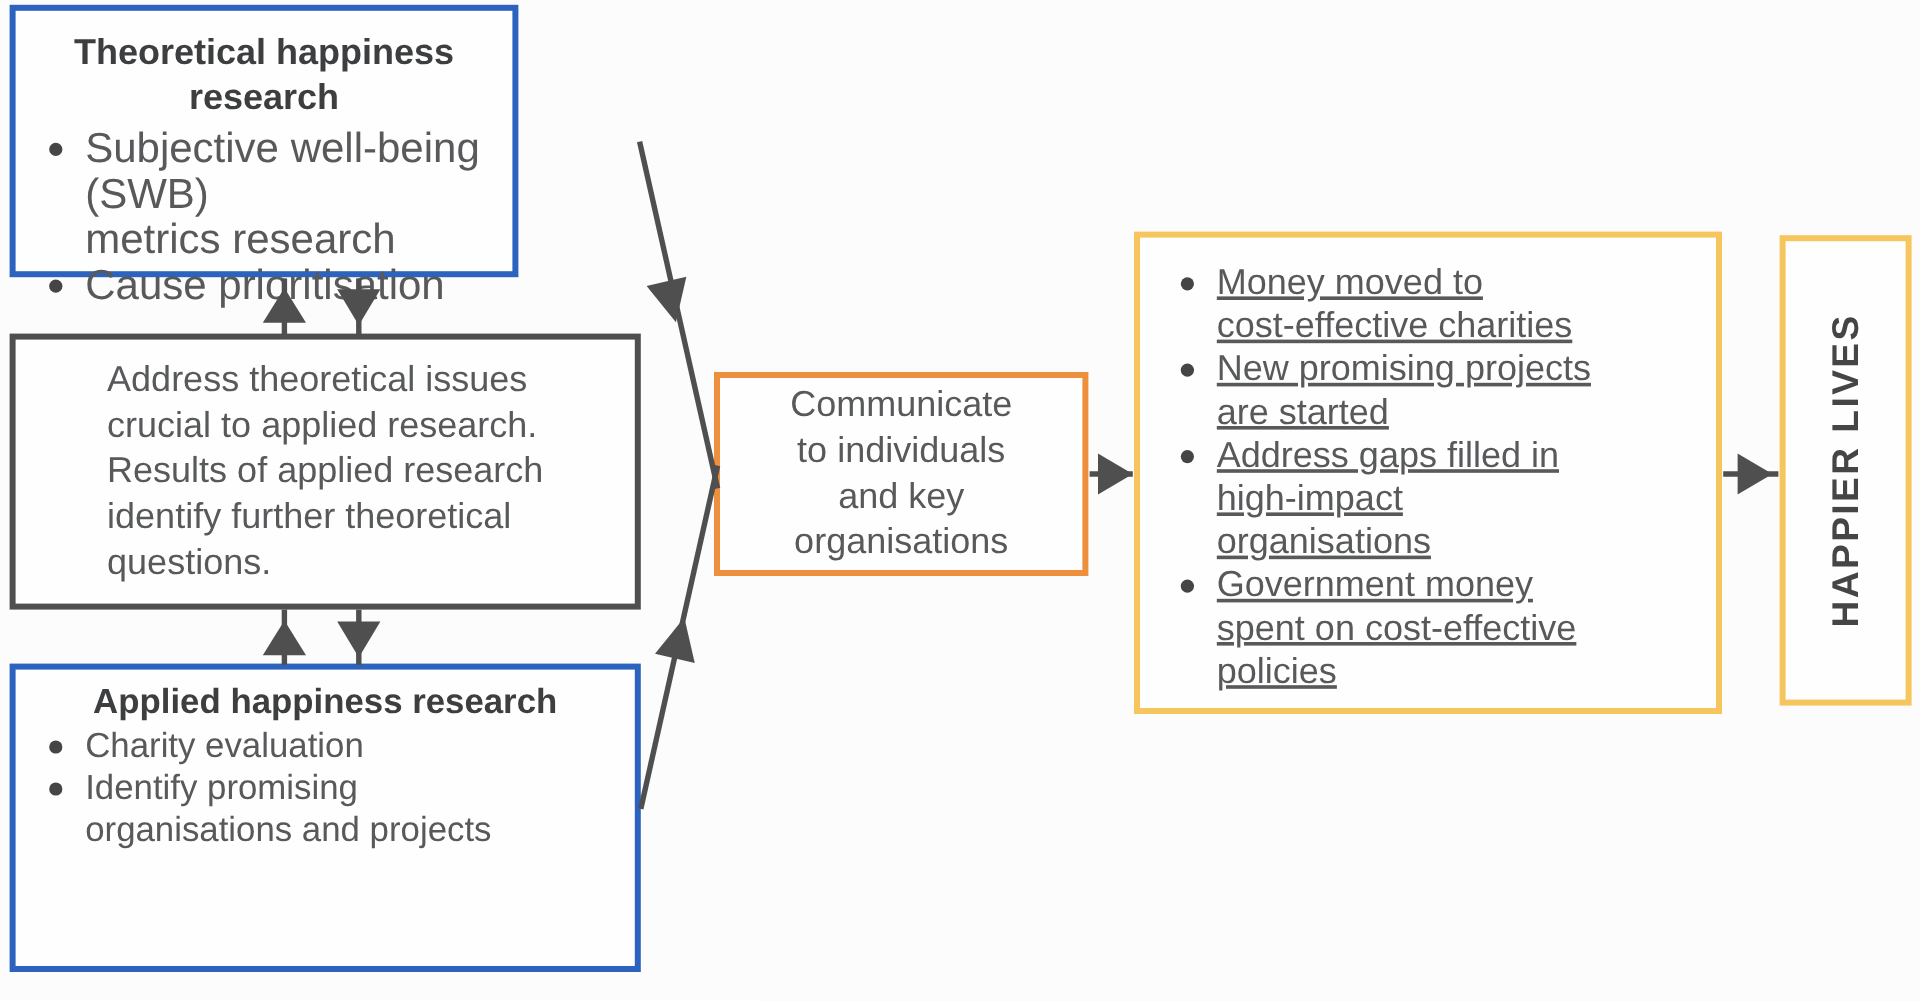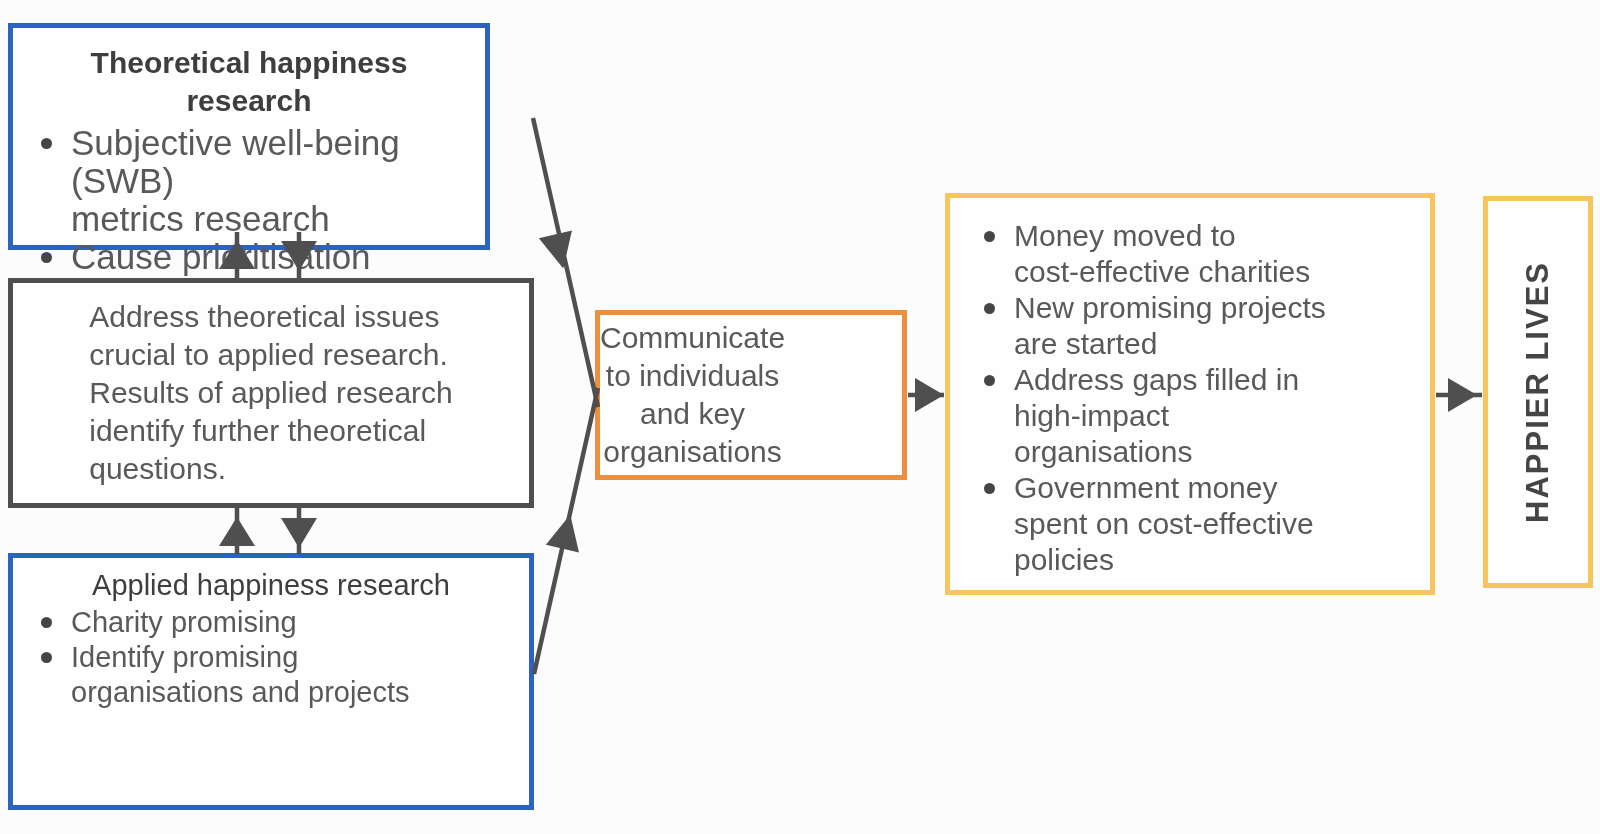--- a/index.html
+++ b/index.html
@@ -17,58 +17,58 @@
     color:#58595b;
   }
   .box.blue   {border:5px solid #2c63be;}
   .box.grayb  {border:5px solid #4f4f4f;}
   .box.orange {border:5px solid #ee8f3e;}
   .box.yellow {border:5px solid #f6c55e;}
 
   .pre{white-space:pre-line;}
 
   
-  #box-theoretical{left:8px;top:23px;width:482px;height:227px;}
+  #box-theoretical{left:8px;top:4px;width:424px;height:227px;}
   #box-theoretical .title{
     margin-top:16px;text-align:center;
     font-size:30px;line-height:38px;font-weight:bold;color:#3d3e40;
   }
   
   #box-bridge{
     left:8px;top:278px;width:526px;height:230px;
     display:flex;align-items:center;justify-content:center;
   }
   #box-bridge .body{
     text-align:left;font-size:30px;line-height:38px;color:#58595b;
   }
   
   #box-applied{left:8px;top:553px;width:526px;height:257px;}
   #box-applied .title{
     margin-top:10px;text-align:center;
-    font-size:29px;line-height:35px;font-weight:normal;color:#3d3e40;
+    font-size:29px;line-height:35px;font-weight:bold;color:#3d3e40;
   }
   
   ul.bullets{
     list-style:none;margin:4px 0 0 0;padding:0 10px 0 22px;
     font-size:35px;line-height:38px;color:#58595b;
   }
   #box-applied ul.bullets{font-size:29px;line-height:35px;margin-top:2px;}
   ul.bullets li{position:relative;padding-left:36px;}
   ul.bullets li::before{
     content:"";position:absolute;left:6px;top:14px;
     width:11px;height:11px;border-radius:50%;background:#454545;
   }
   #box-applied ul.bullets li::before{top:12px;}
-  #box-outcomes ul.bullets{font-size:30px;line-height:36px;padding-top:16px;padding-left:28px;}
+  #box-outcomes ul.bullets{font-size:30px;line-height:36px;padding-top:16px;padding-left:28px;text-decoration:underline;}
   #box-outcomes ul.bullets li::before{top:13px;}
 
   
   #box-communicate{
     left:595px;top:310px;width:312px;height:170px;
-    display:flex;align-items:center;
+    display:flex;align-items:center;justify-content:center;
   }
   #box-communicate .body{
     text-align:center;font-size:30px;line-height:38px;color:#58595b;
   }
   
   #box-outcomes{left:945px;top:193px;width:490px;height:402px;}
 
   
   #box-goal{
     left:1483px;top:196px;width:110px;height:392px;
@@ -107,21 +107,21 @@
     <div class="body pre">Address theoretical issues
 crucial to applied research.
 Results of applied research
 identify further theoretical
 questions.</div>
   </div>
 
   <div id="box-applied" class="box blue">
     <div class="title">Applied happiness research</div>
     <ul class="bullets">
-      <li class="pre">Charity promising</li>
+      <li class="pre">Charity evaluation</li>
       <li class="pre">Identify promising
 organisations and projects</li>
     </ul>
   </div>
 
   <div id="box-communicate" class="box orange">
     <div class="body pre">Communicate
 to individuals
 and key
 organisations</div>

